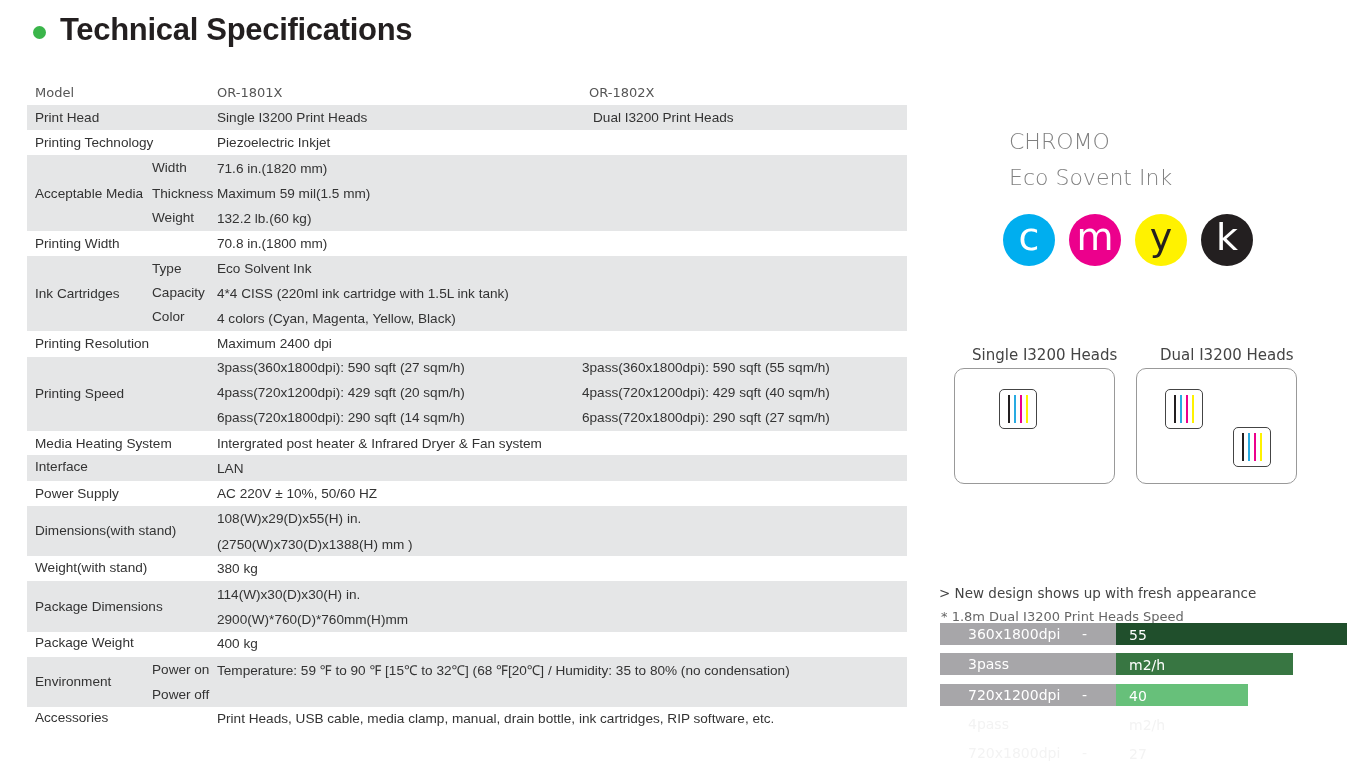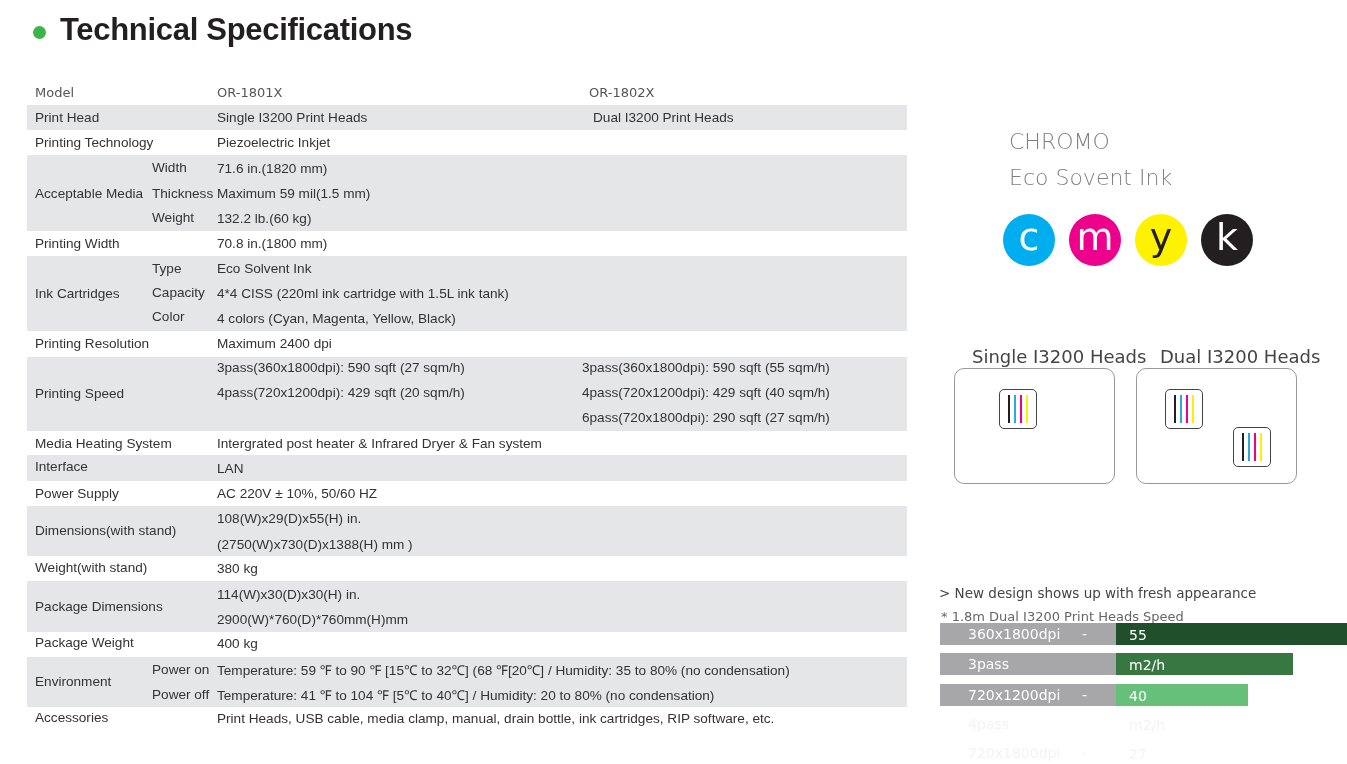--- a/index.html
+++ b/index.html
@@ -18,21 +18,21 @@
   .row .c3 { position: absolute; left: 190px; }
   .row .c4 { position: absolute; left: 555px; }
   .row .c4b { position: absolute; left: 566px; }
   .line { height: 25.2px; line-height: 25.2px; }
   .model { font-family: "DejaVu Sans", sans-serif; font-size: 13px; color: #555; }
 
   .chromo { position: absolute; left: 1009px; top: 124px; font-family: "DejaVu Sans", sans-serif; font-size: 22px; color: #808080; line-height: 36px; font-weight: 300; }
   .cmyk { position: absolute; left: 1003px; top: 214px; display: flex; gap: 14px; }
   .dot { width: 52px; height: 52px; border-radius: 50%; display: flex; align-items: center; justify-content: center; color: #fff; font-family: "DejaVu Sans", sans-serif; font-size: 38px; line-height: 1; padding-bottom: 6px; }
 
-  .heads-label { position: absolute; font-family: "DejaVu Sans", sans-serif; font-size: 18px; color: #444; }
+  .heads-label { position: absolute; font-family: "DejaVu Sans", sans-serif; font-size: 15px; color: #444; }
   .head-box { position: absolute; border: 1.3px solid #999; border-radius: 10px; width: 161px; height: 116px; }
   .head { position: absolute; width: 38px; height: 40px; border: 1.5px solid #444; border-radius: 5px; display: flex; justify-content: center; align-items: center; gap: 4px; }
   .head span { width: 2px; height: 28px; display: block; }
 
   .caption { position: absolute; left: 939px; top: 585px; font-family: "DejaVu Sans", sans-serif; font-size: 13.5px; color: #444; }
   .footnote { position: absolute; left: 941px; top: 609px; font-family: "DejaVu Sans", sans-serif; font-size: 13px; color: #666; }
   .bar-row { position: absolute; left: 940px; height: 22px; display: flex; font-family: "DejaVu Sans", sans-serif; font-size: 14px; color: #fff; }
   .bar-label { width: 176px; background: #a7a6a9; padding-left: 28px; line-height: 22px; position: relative; }
   .bar-label .dash { position: absolute; left: 142px; }
   .bar-val { padding-left: 13px; line-height: 24px; }
@@ -92,20 +92,21 @@
 
   <div class="row line">
     <span class="c1">Printing Resolution</span>
     <span class="c3">Maximum 2400 dpi</span>
   </div>
 
   <div class="row shade" style="height:74px;">
     <span class="c1" style="top:24px;line-height:25px;">Printing Speed</span>
     <span class="c3" style="top:-2px;line-height:25px;">3pass(360x1800dpi): 590 sqft (27 sqm/h)</span>
     <span class="c3" style="top:23px;line-height:25px;">4pass(720x1200dpi): 429 sqft (20 sqm/h)</span>
+    <span class="c3" style="top:48px;line-height:25px;">6pass(720x1800dpi): 290 sqft (14 sqm/h)</span>
     <span class="c4" style="top:-2px;line-height:25px;">3pass(360x1800dpi): 590 sqft (55 sqm/h)</span>
     <span class="c4" style="top:23px;line-height:25px;">4pass(720x1200dpi): 429 sqft (40 sqm/h)</span>
     <span class="c4" style="top:48px;line-height:25px;">6pass(720x1800dpi): 290 sqft (27 sqm/h)</span>
   </div>
 
   <div class="row line" style="height:24px;line-height:26px;">
     <span class="c1">Media Heating System</span>
     <span class="c3">Intergrated post heater &amp; Infrared Dryer &amp; Fan system</span>
   </div>
 
@@ -139,21 +140,20 @@
   <div class="row line" style="height:25px;">
     <span class="c1" style="line-height:22px;">Package Weight</span>
     <span class="c3" style="line-height:24px;">400 kg</span>
   </div>
 
   <div class="row shade" style="height:50px;">
     <span class="c1" style="top:12px;line-height:25px;">Environment</span>
     <span class="c2" style="top:0;line-height:25px;text-align:center;">Power on</span>
     <span class="c3" style="top:1px;line-height:25px;">Temperature: 59 ℉ to 90 ℉ [15℃ to 32℃] (68 ℉[20℃]  / Humidity: 35 to 80% (no condensation)</span>
     <span class="c2" style="top:25px;line-height:25px;">Power off</span>
-    <span class="c3" style="top:26px;line-height:25px;">Temperature: 41 ℉ to 104 ℉ [5℃ to 40℃] / Humidity: 20 to 80% (no condensation)</span>
   </div>
 
   <div class="row line">
     <span class="c1" style="line-height:22px;">Accessories</span>
     <span class="c3" style="line-height:24px;">Print Heads, USB cable, media clamp, manual, drain bottle, ink cartridges, RIP software, etc.</span>
   </div>
 </div>
 
 <div class="chromo">
   <div>CHROMO</div>

